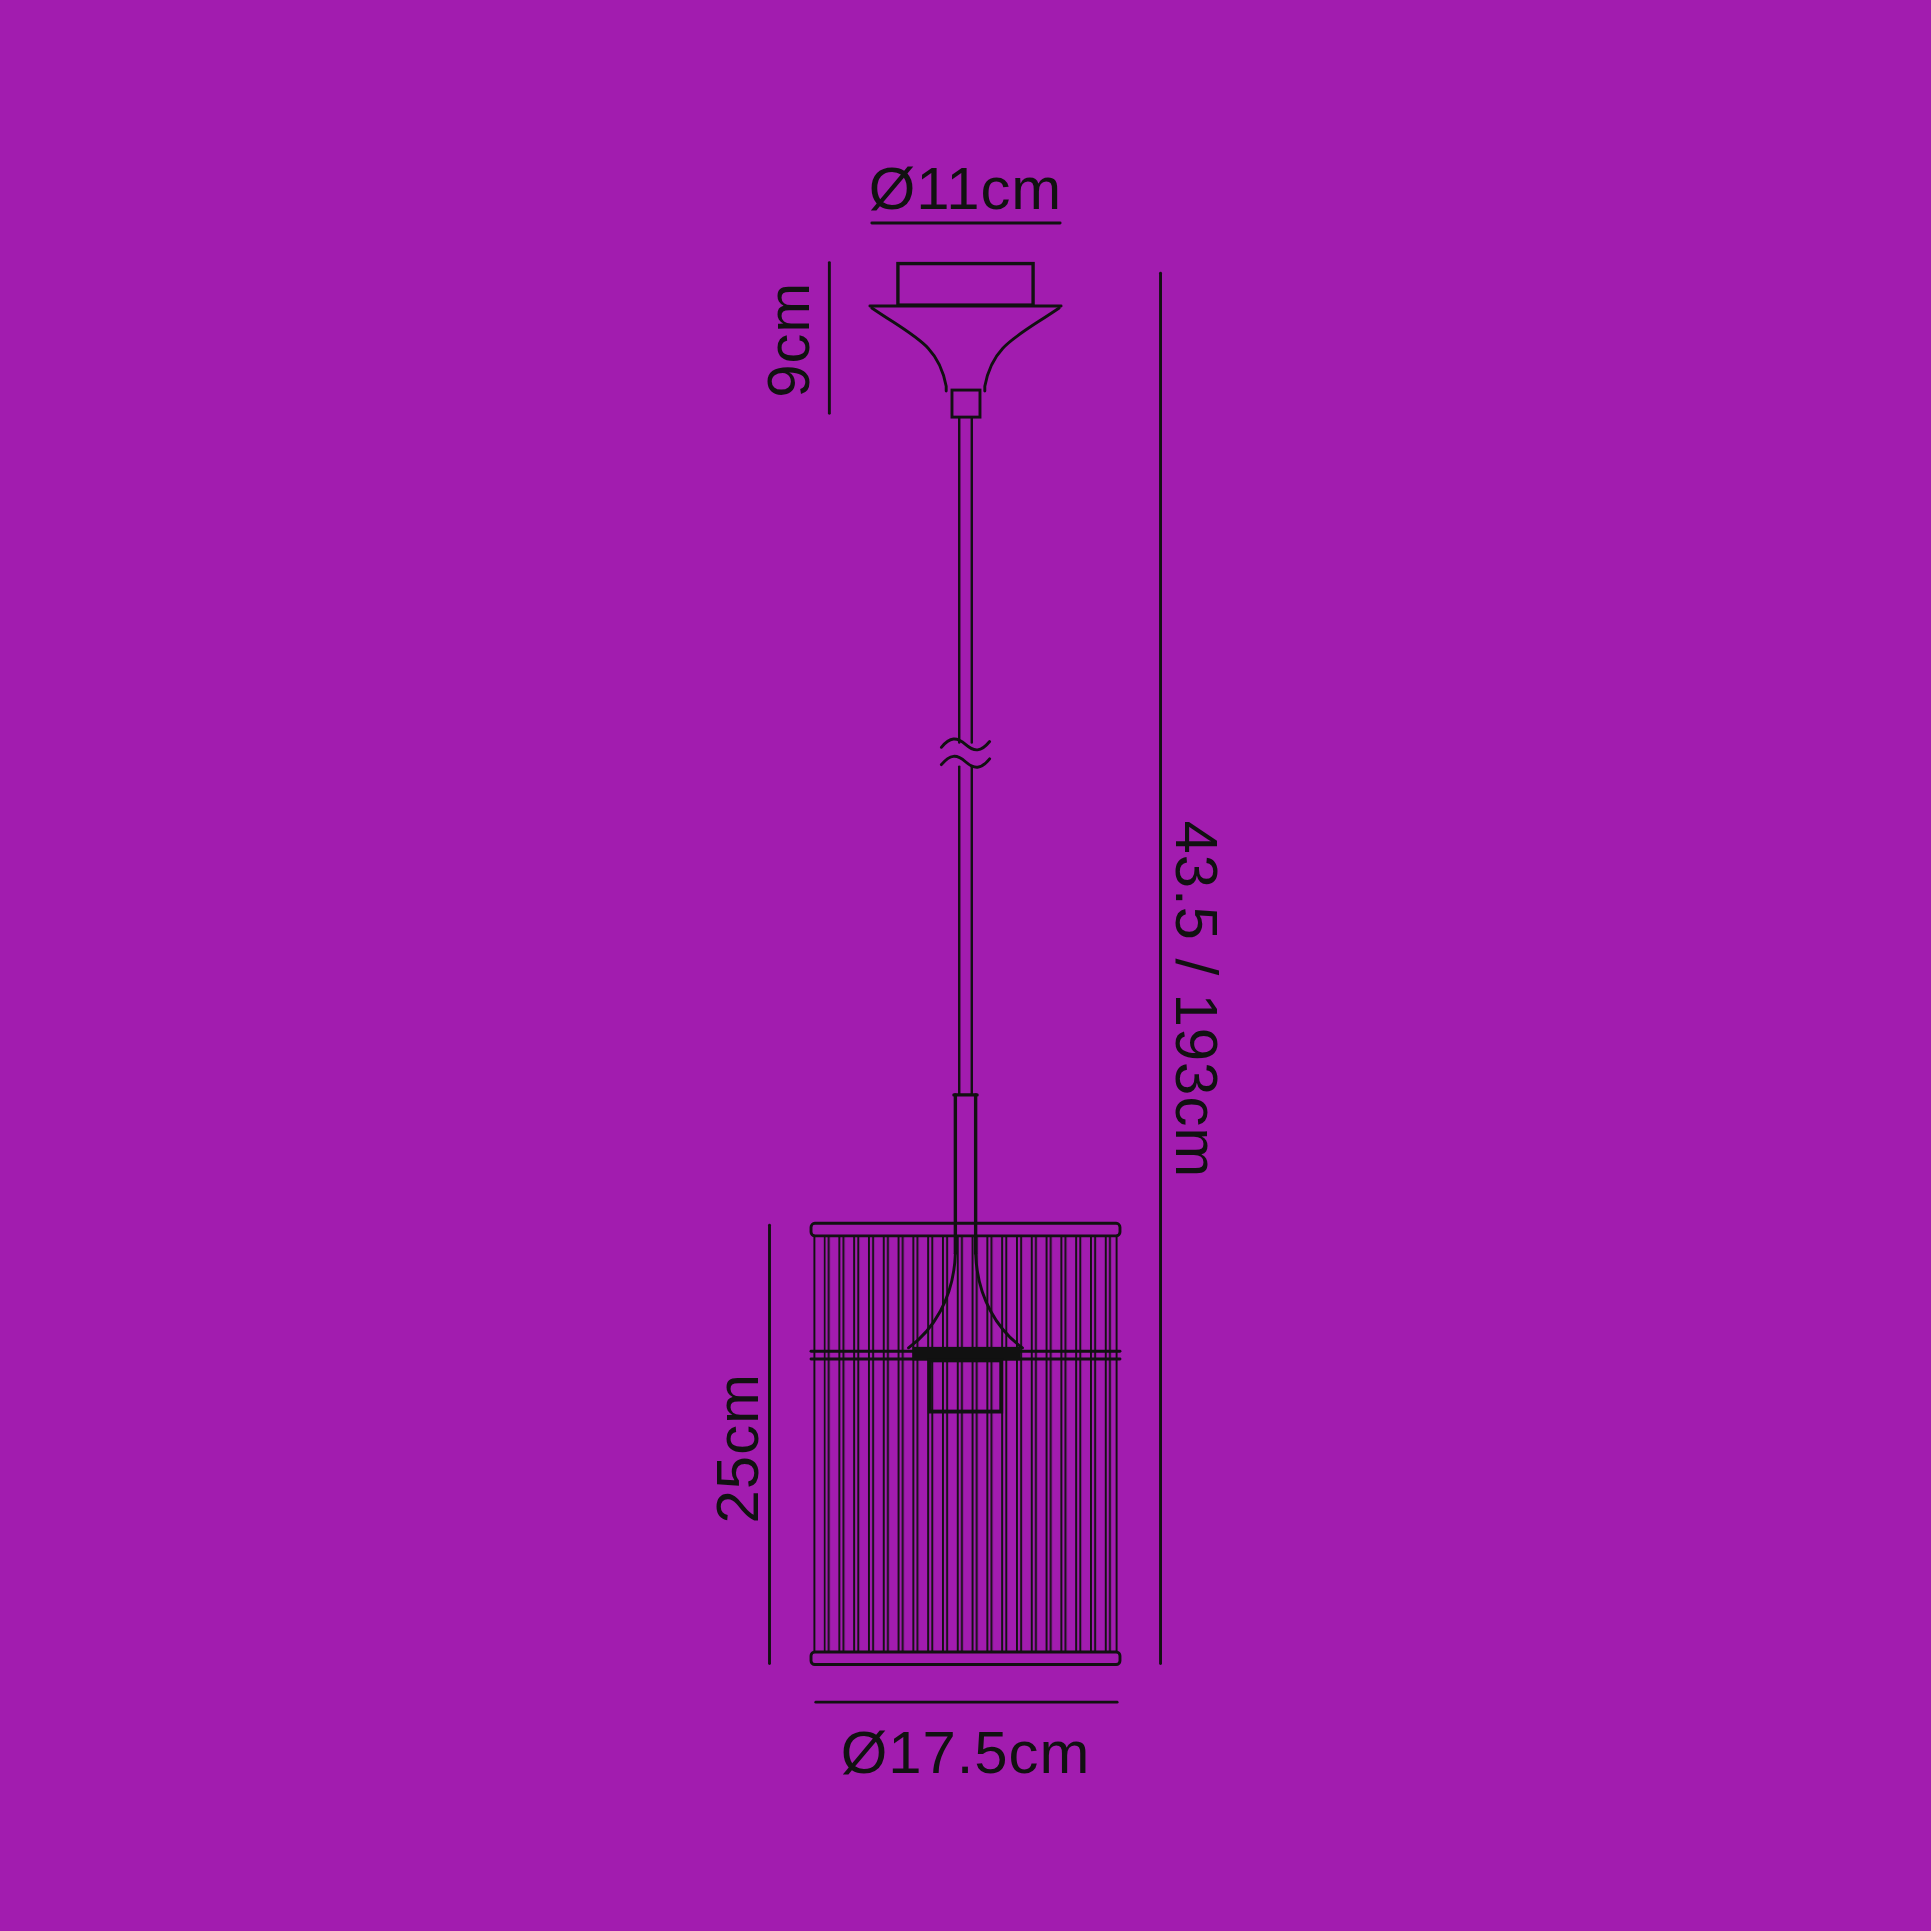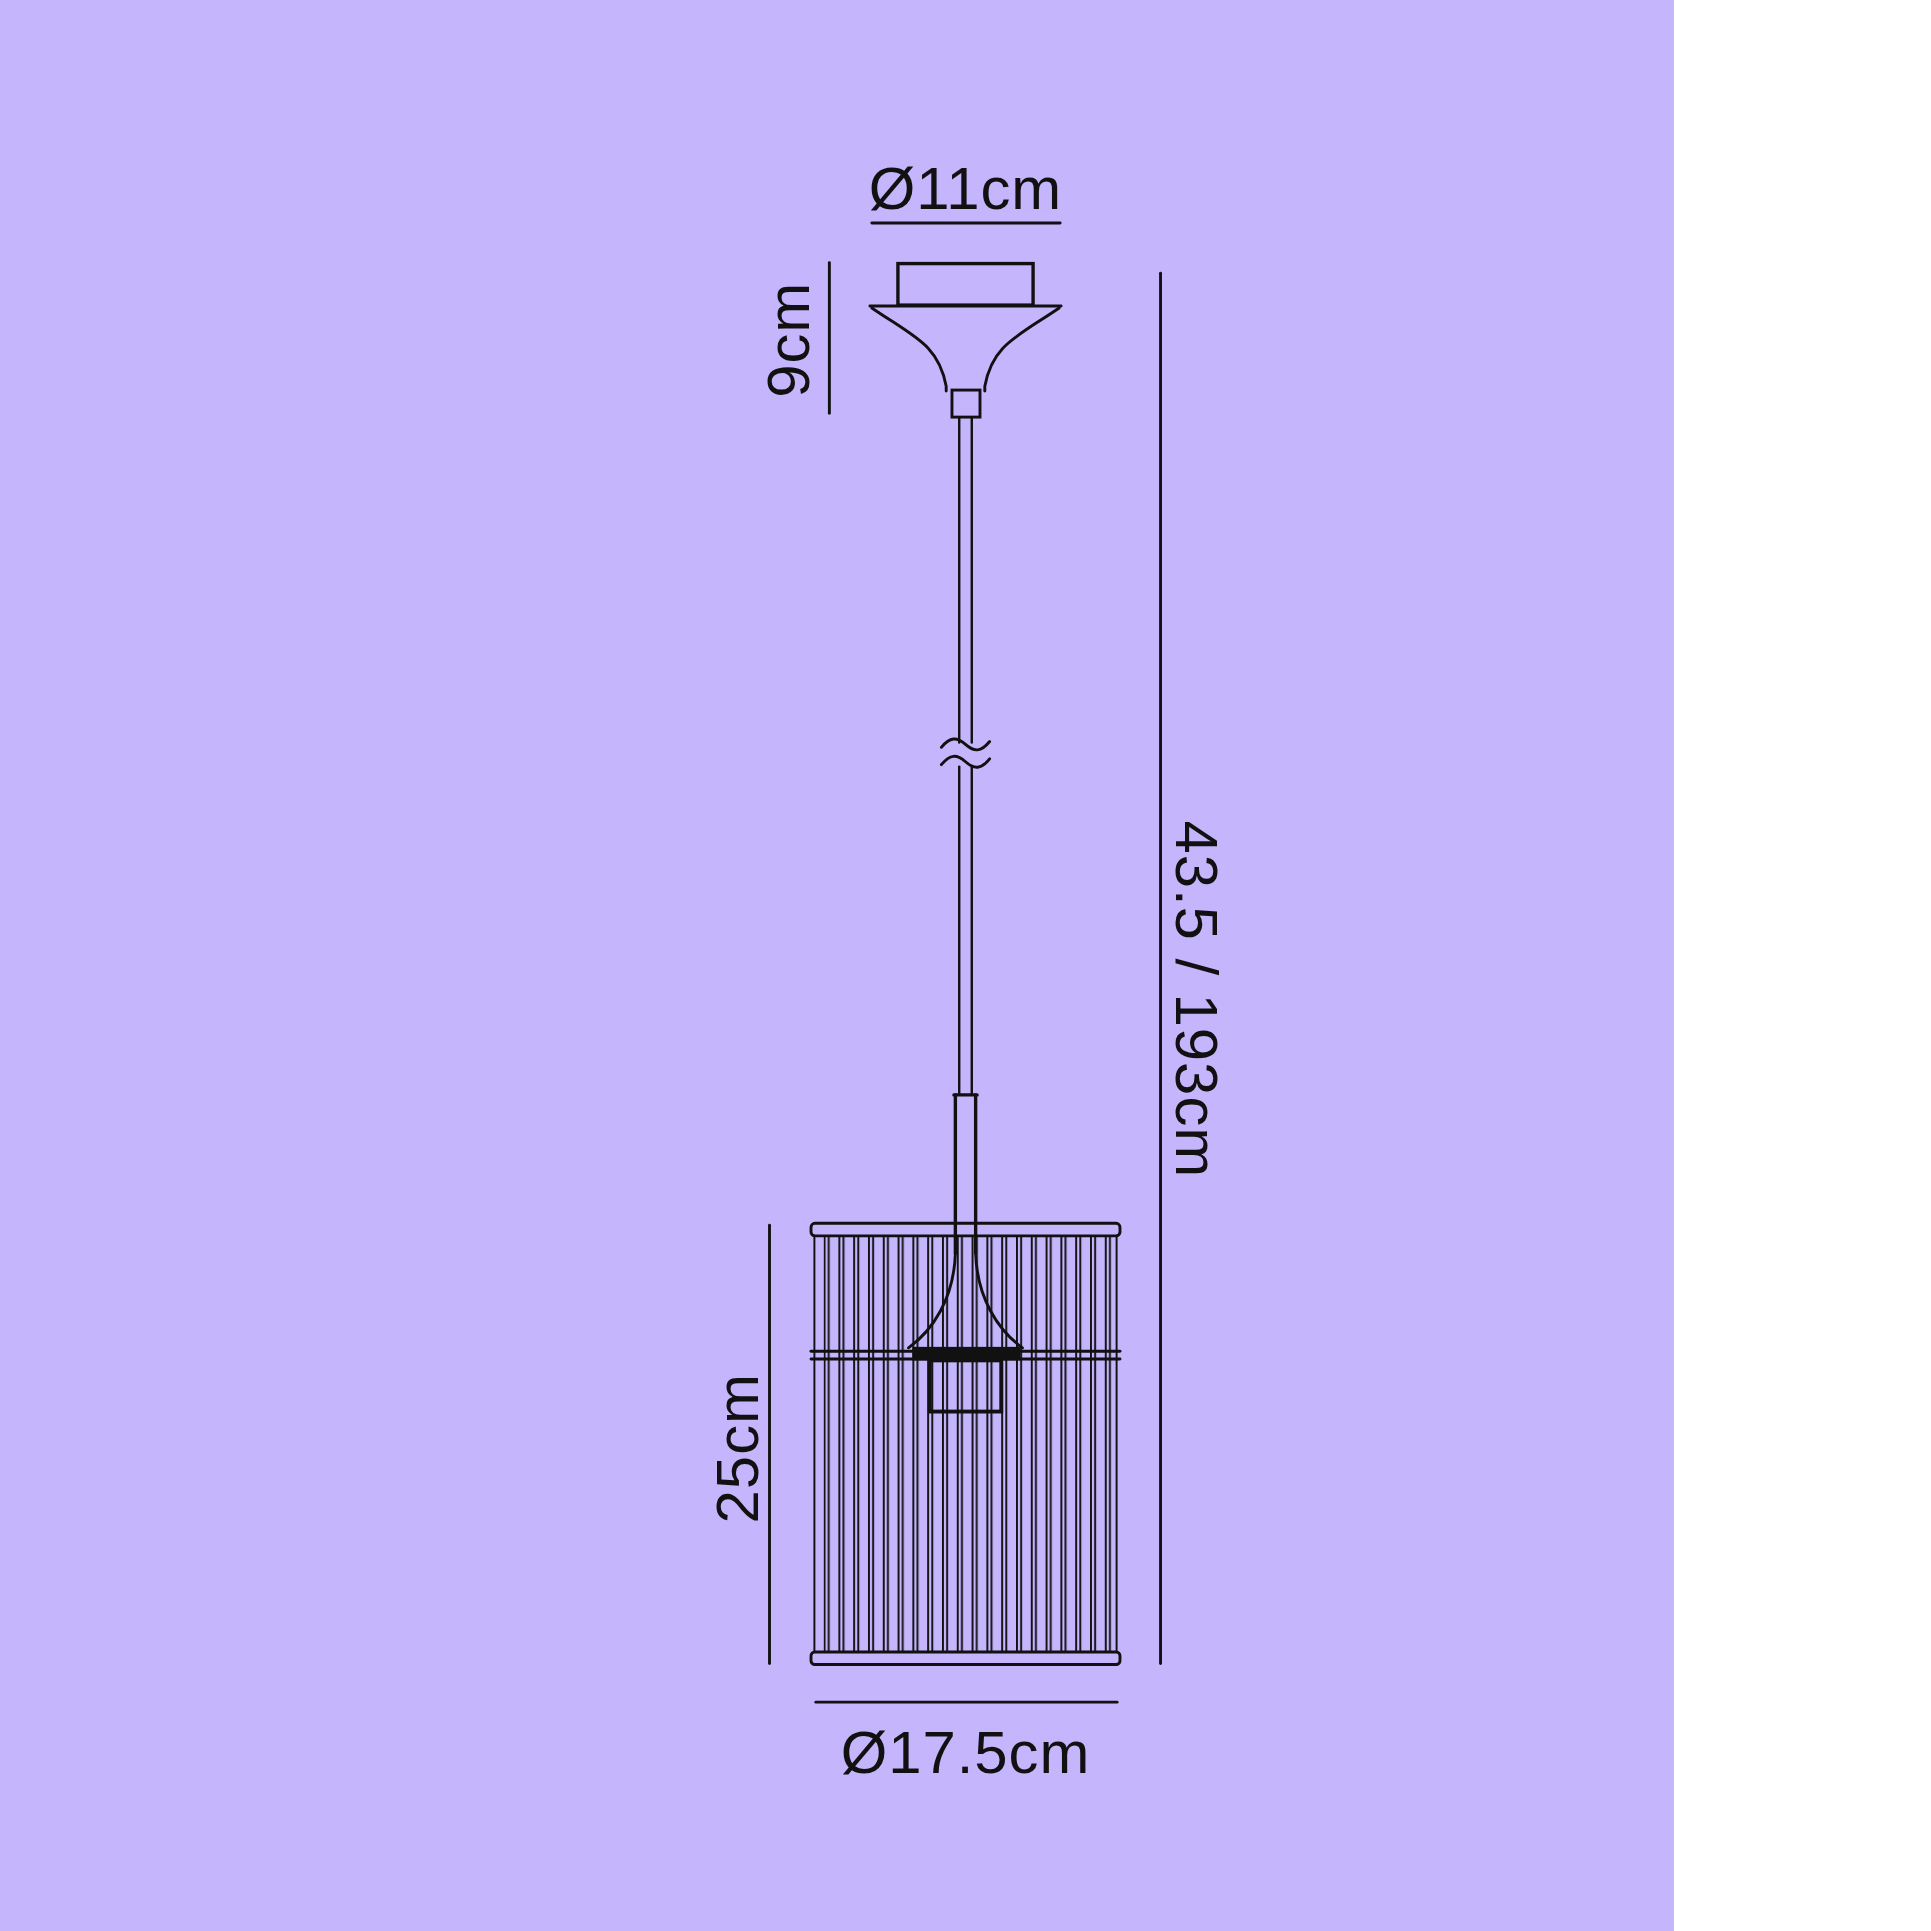--- a/index.html
+++ b/index.html
@@ -2,23 +2,23 @@
 <html><head>
 <meta charset="utf-8">
 <style>
   html, body {
     margin: 0;
     padding: 0;
     background: #ffffff;
   }
   .canvas {
     position: relative;
-    width: 1674px;
+    width: 1931px;
     height: 1931px;
-    background: #c4b5fd;
+    background: #a21caf;
     overflow: hidden;
   }
   svg {
     display: block;
     width: 1931px;
     height: 1931px;
   }
   text {
     font-family: "Liberation Sans", "DejaVu Sans", sans-serif;
     font-size: 62px;

